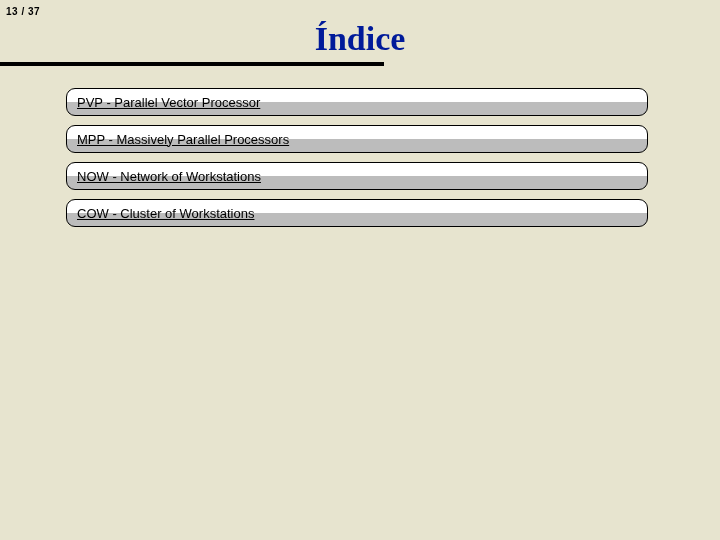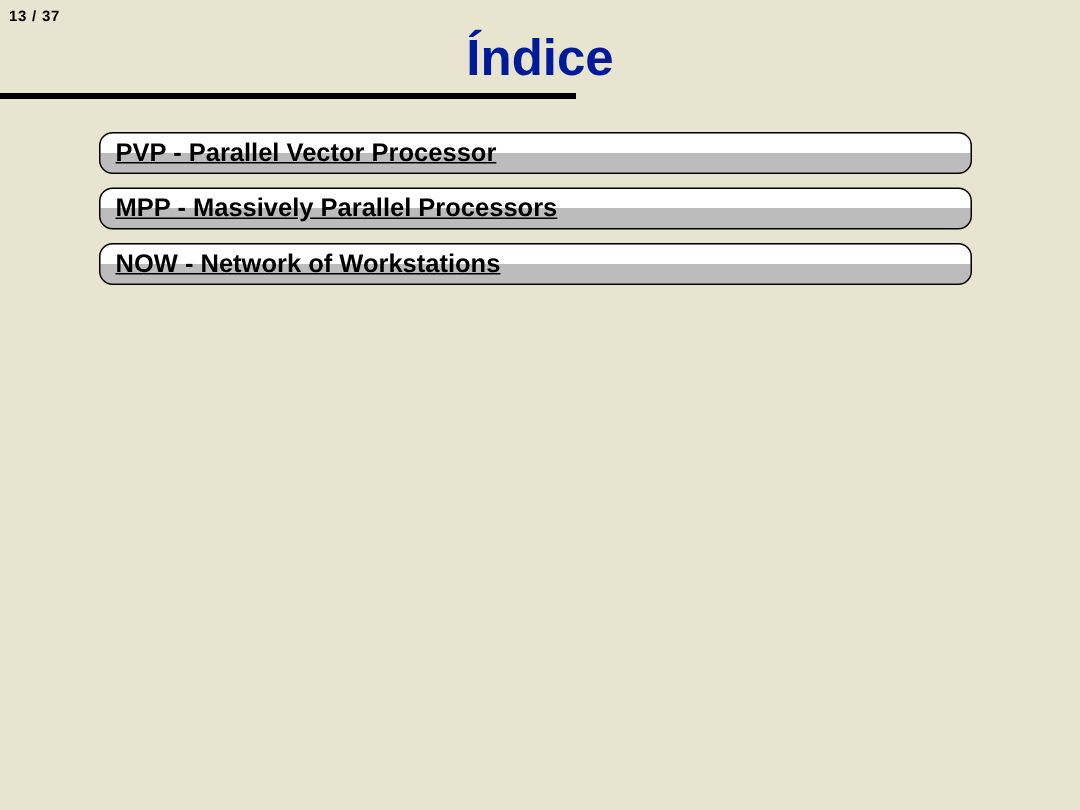--- a/index.html
+++ b/index.html
@@ -23,21 +23,21 @@
     font-weight: bold;
     color: #000;
     letter-spacing: 0.5px;
   }
   .title {
     position: absolute;
     top: 20px;
     left: 0;
     width: 720px;
     text-align: center;
-    font-family: Liberation Sans, sans-serif;
+    font-family: Liberation Serif, serif;
     font-size: 34px;
     font-weight: bold;
     color: #001a9a;
   }
   .title-rule {
     position: absolute;
     top: 62px;
     left: 0;
     width: 384px;
     height: 4px;
@@ -55,22 +55,22 @@
     height: 28px;
     margin-bottom: 9px;
     border: 1.5px solid #000;
     border-radius: 9px;
     background: linear-gradient(to bottom, #ffffff 0%, #ffffff 50%, #bcbcbc 50%, #bcbcbc 100%);
     padding: 0 10px;
     display: flex;
     align-items: center;
   }
   .item span {
-    font-size: 17px;
-    font-weight: bold;
+    font-size: 13px;
+    font-weight: normal;
     color: #000;
     text-decoration: underline;
     white-space: nowrap;
   }
 </style>
 </head>
 <body>
 
 <div class="page-counter">13 / 37</div>
 
@@ -80,13 +80,16 @@
 <div class="items">
   <div class="item">
     <span>PVP - Parallel Vector Processor</span>
   </div>
   <div class="item">
     <span>MPP - Massively Parallel Processors</span>
   </div>
   <div class="item">
     <span>NOW - Network of Workstations</span>
   </div>
+  <div class="item">
+    <span>COW - Cluster of Workstations</span>
+  </div>
 </div>
 
 </body></html>

